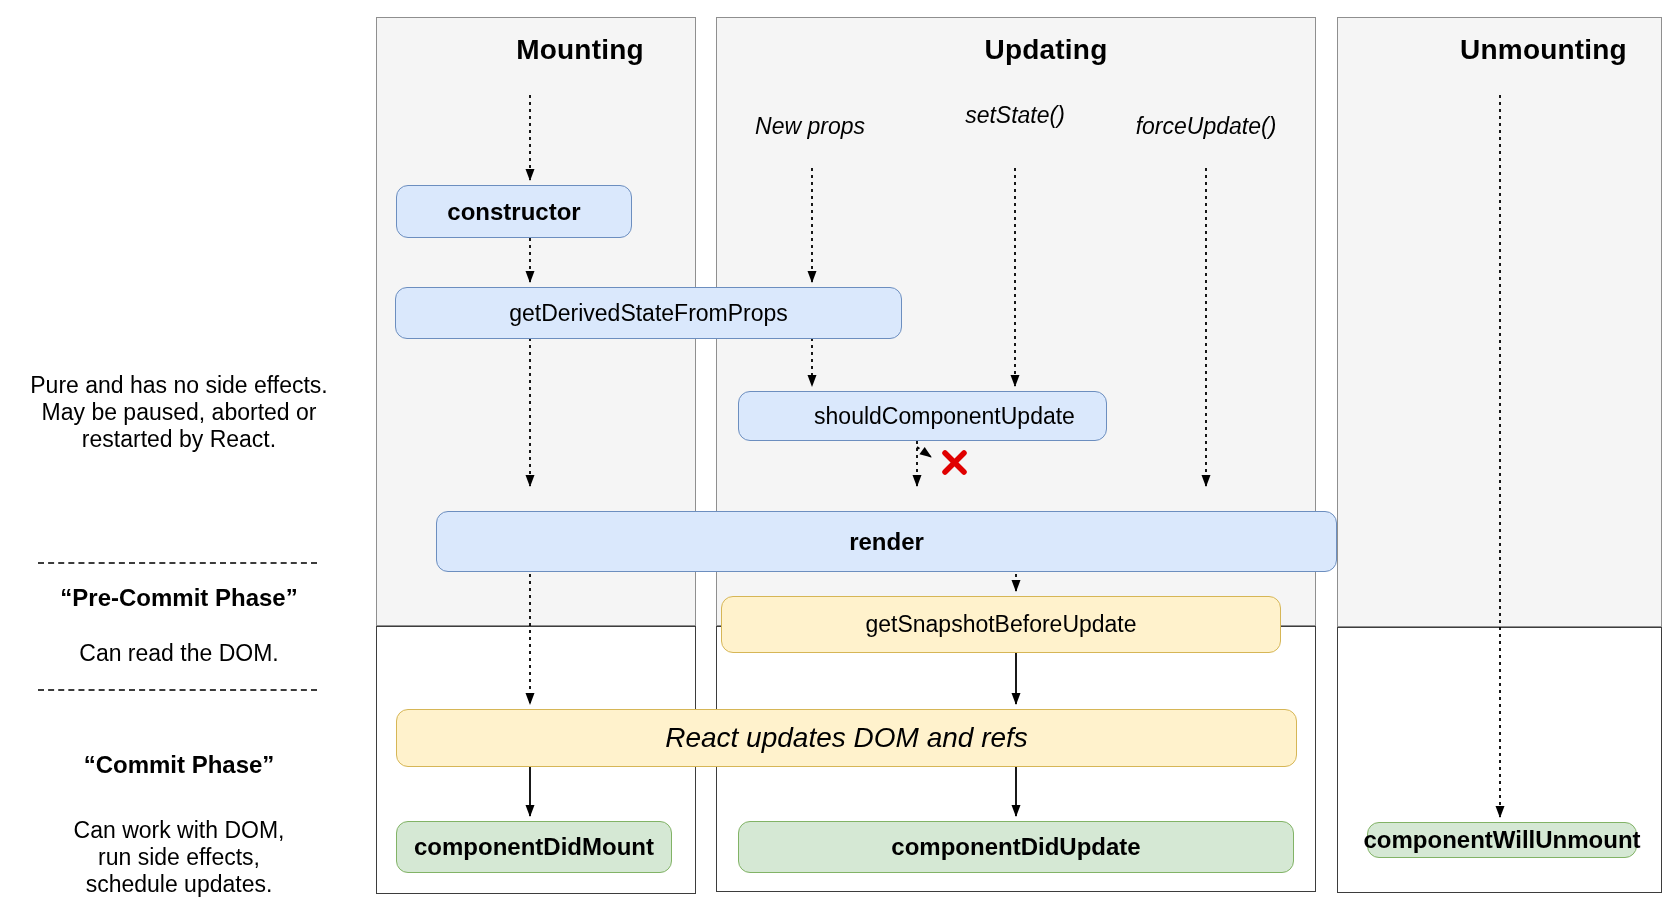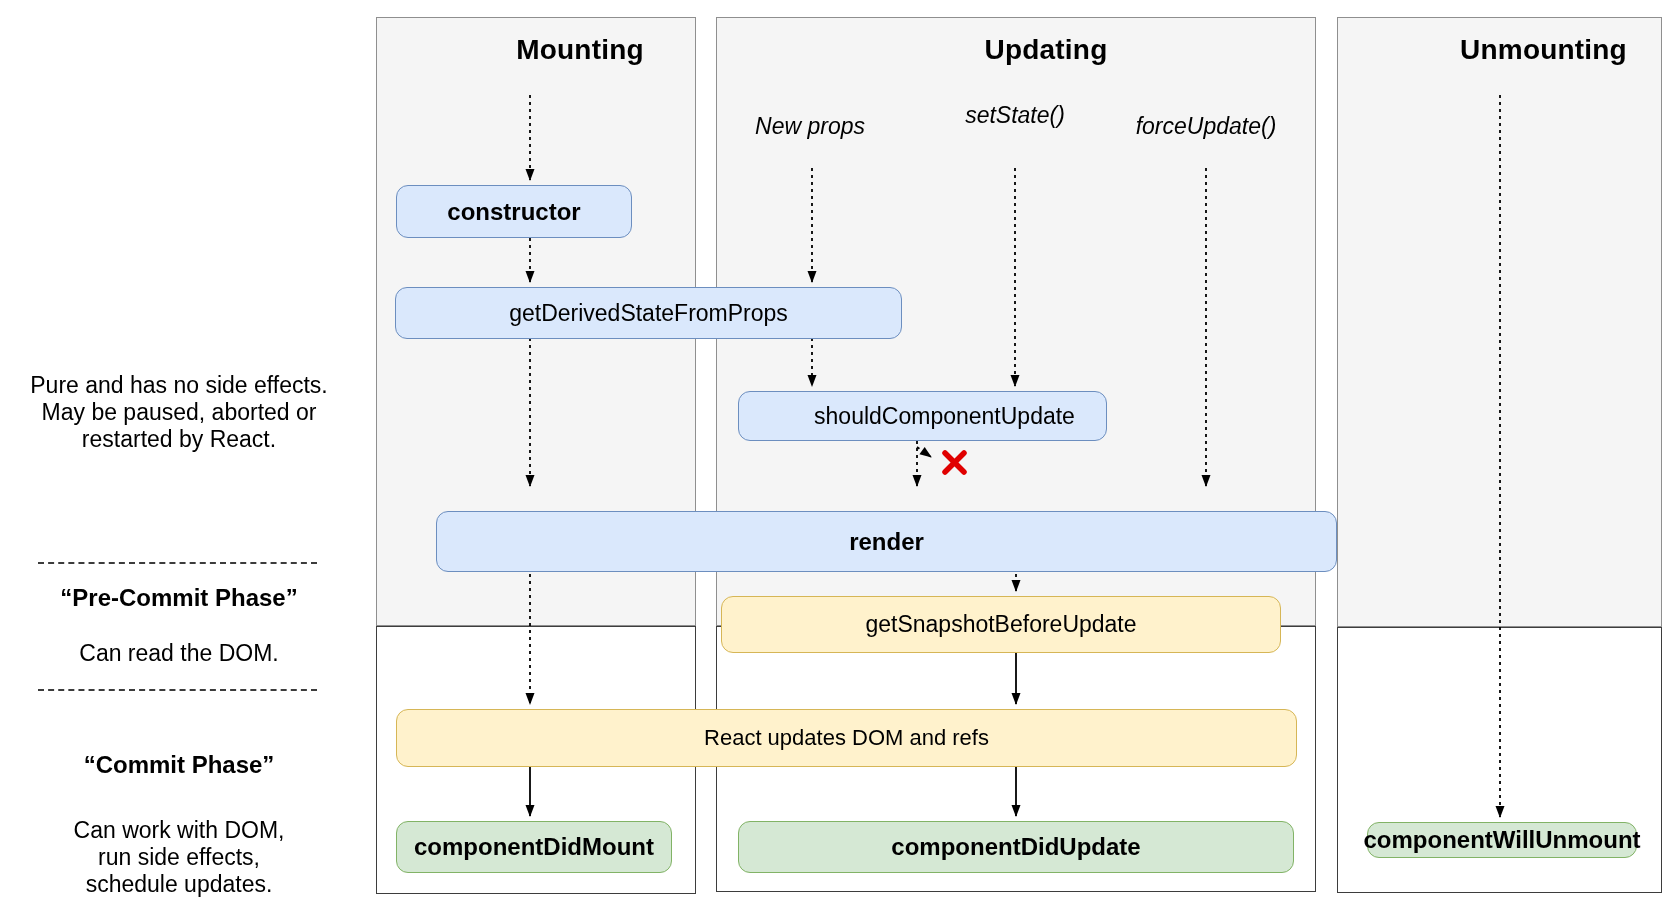--- a/index.html
+++ b/index.html
@@ -27,21 +27,21 @@
   .node{
     position:absolute;z-index:10;box-sizing:border-box;
     display:flex;align-items:center;justify-content:center;
     border-radius:12px;font-size:23px;
     border:1px solid transparent;
   }
   .node.blue  {background:var(--blue-fill,#dae8fc);  border-color:var(--blue-stroke,#6c8ebf);}
   .node.yellow{background:var(--yellow-fill,#fff2cc);border-color:var(--yellow-stroke,#d6b656);}
   .node.green {background:var(--green-fill,#d5e8d4); border-color:var(--green-stroke,#82b366);}
   .node.bold{font-weight:bold;font-size:24px;}
-  .node.italic{font-size:22px;}
+  .node.italic{font-style:italic;font-size:28px;}
   
   .phase-title{
     position:absolute;z-index:2;width:320px;left:19px;text-align:center;
     font-size:24px;font-weight:bold;line-height:26px;
   }
   .phase-lines{
     position:absolute;z-index:2;width:320px;left:19px;text-align:center;
     font-size:23px;line-height:27px;
   }
   .phase-sep{

